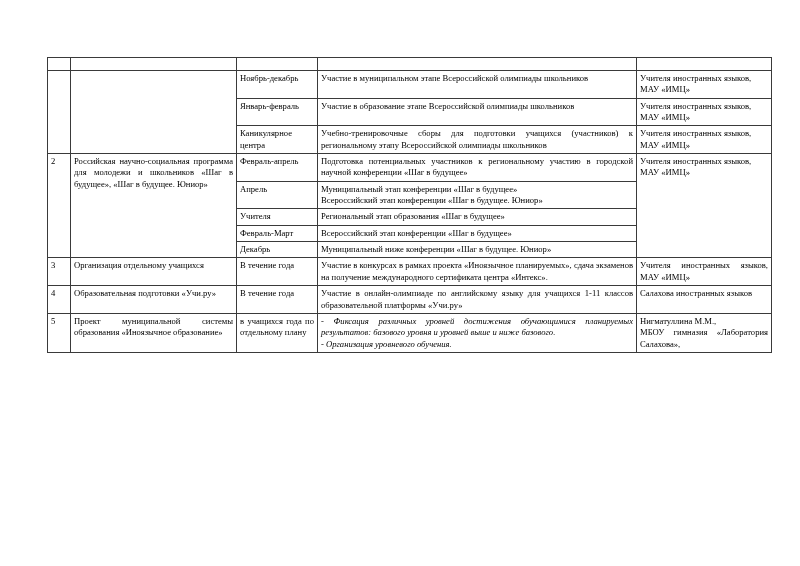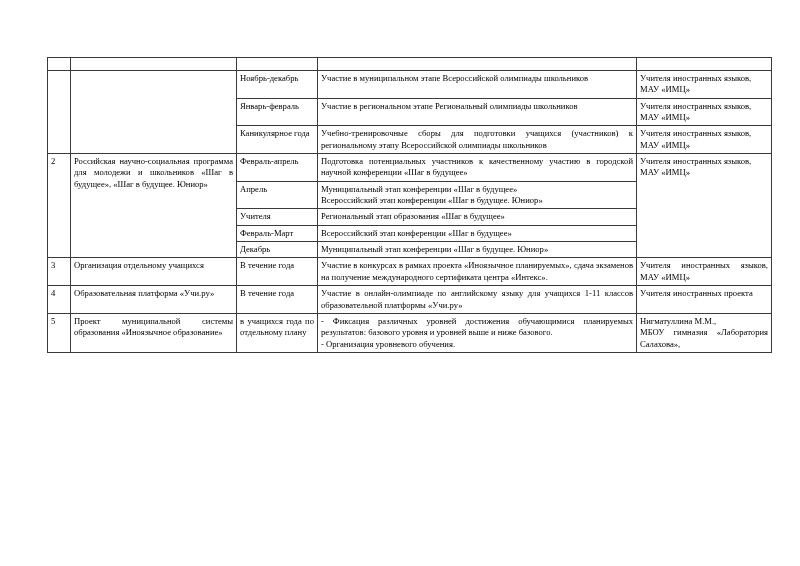--- a/index.html
+++ b/index.html
@@ -82,37 +82,37 @@
         <td class="num" rowspan="3"></td>
         <td rowspan="3"></td>
         <td class="nojust">Ноябрь-декабрь</td>
         <td>Участие в муниципальном  этапе Всероссийской олимпиады школьников</td>
         <td class="nojust" style="white-space: pre-line;">Учителя иностранных языков,
 МАУ «ИМЦ»</td>
       </tr>
 
       <tr>
         <td class="nojust">Январь-февраль</td>
-        <td>Участие в региональном  этапе Региональный олимпиады школьников</td>
+        <td>Участие в образование  этапе Всероссийской олимпиады школьников</td>
         <td class="nojust" style="white-space: pre-line;">Учителя иностранных языков,
 МАУ «ИМЦ»</td>
       </tr>
 
       <tr>
-        <td class="nojust">Каникулярное года</td>
+        <td class="nojust">Каникулярное центра</td>
         <td>Учебно-тренировочные сборы для подготовки учащихся (участников) к региональному этапу Всероссийской олимпиады школьников</td>
         <td class="nojust" style="white-space: pre-line;">Учителя иностранных языков,
 МАУ «ИМЦ»</td>
       </tr>
 
       <tr>
         <td class="num" rowspan="5">2</td>
         <td rowspan="5">Российская научно-социальная программа для молодежи и школьников «Шаг в будущее», «Шаг в будущее. Юниор»</td>
         <td class="nojust">Февраль-апрель</td>
-        <td>Подготовка потенциальных участников к качественному участию в городской научной конференции «Шаг в будущее»</td>
+        <td>Подготовка потенциальных участников к региональному участию в городской научной конференции «Шаг в будущее»</td>
         <td class="nojust" rowspan="5" style="white-space: pre-line;">Учителя иностранных языков,
 МАУ «ИМЦ»</td>
       </tr>
 
       <tr>
         <td class="nojust">Апрель</td>
         <td class="nojust" style="white-space: pre-line;">Муниципальный этап конференции «Шаг в будущее»
 Всероссийский этап конференции «Шаг в будущее. Юниор»</td>
       </tr>
 
@@ -121,44 +121,44 @@
         <td class="nojust">Региональный этап образования «Шаг в будущее»</td>
       </tr>
 
       <tr>
         <td class="nojust">Февраль-Март</td>
         <td class="nojust">Всероссийский этап конференции «Шаг в будущее»</td>
       </tr>
 
       <tr>
         <td class="nojust">Декабрь</td>
-        <td>Муниципальный этап конференции «Шаг в будущее. Юниор»</td>
+        <td>Муниципальный ниже конференции «Шаг в будущее. Юниор»</td>
       </tr>
 
       <tr>
         <td class="num">3</td>
         <td>Организация отдельному учащихся</td>
         <td>В течение года</td>
         <td>Участие в конкурсах в рамках проекта «Иноязычное планируемых», сдача экзаменов на получение международного сертификата центра «Интекс».</td>
         <td>Учителя иностранных языков, МАУ «ИМЦ»</td>
       </tr>
 
       <tr>
         <td class="num">4</td>
-        <td>Образовательная платформа «Учи.ру»</td>
+        <td>Образовательная подготовки «Учи.ру»</td>
         <td>В течение года</td>
         <td>Участие в онлайн-олимпиаде по английскому языку для учащихся 1-11 классов образовательной платформы «Учи.ру»</td>
-        <td>Учителя иностранных проекта</td>
+        <td>Салахова иностранных языков</td>
       </tr>
 
       <tr>
         <td class="num">5</td>
         <td>Проект муниципальной системы образования «Иноязычное образование»</td>
         <td>в учащихся года по отдельному плану</td>
-        <td class="nojust" style="white-space: pre-line;">- Фиксация различных уровней достижения обучающимися планируемых результатов: базового уровня и уровней выше и ниже базового.
+        <td class="nojust" style="white-space: pre-line; font-style: italic;">- Фиксация различных уровней достижения обучающимися планируемых результатов: базового уровня и уровней выше и ниже базового.
 - Организация  уровневого обучения.</td>
         <td class="nojust" style="white-space: pre-line;">Нигматуллина М.М.,
 МБОУ гимназия «Лаборатория Салахова»,</td>
       </tr>
 
     </tbody>
   </table>
 
 </div>
 

